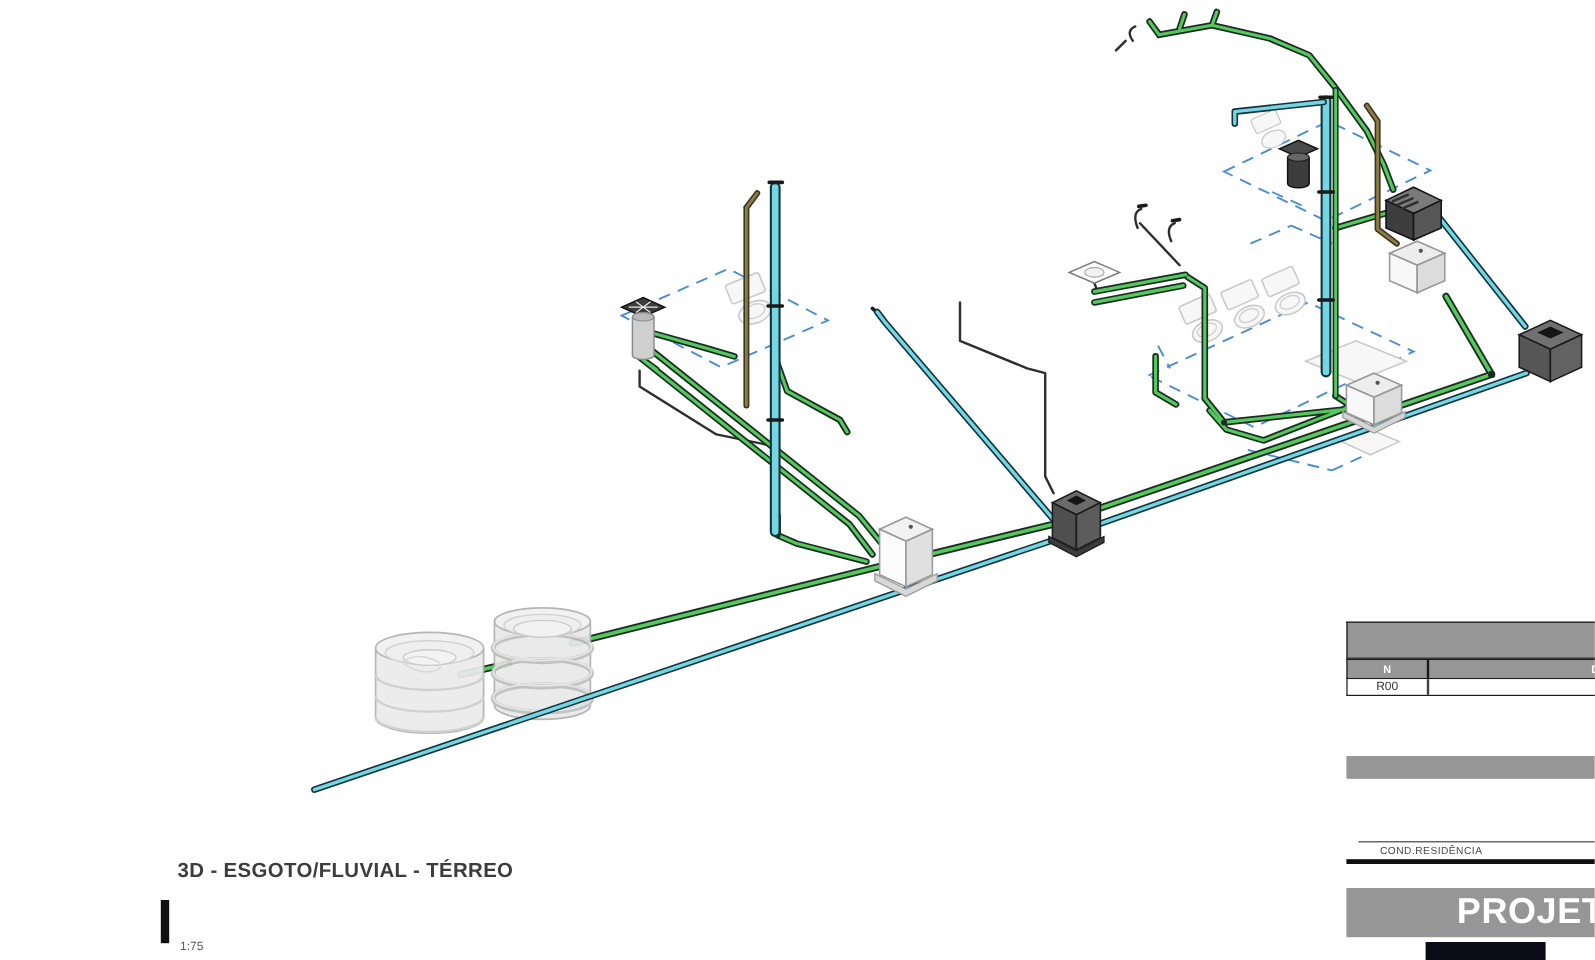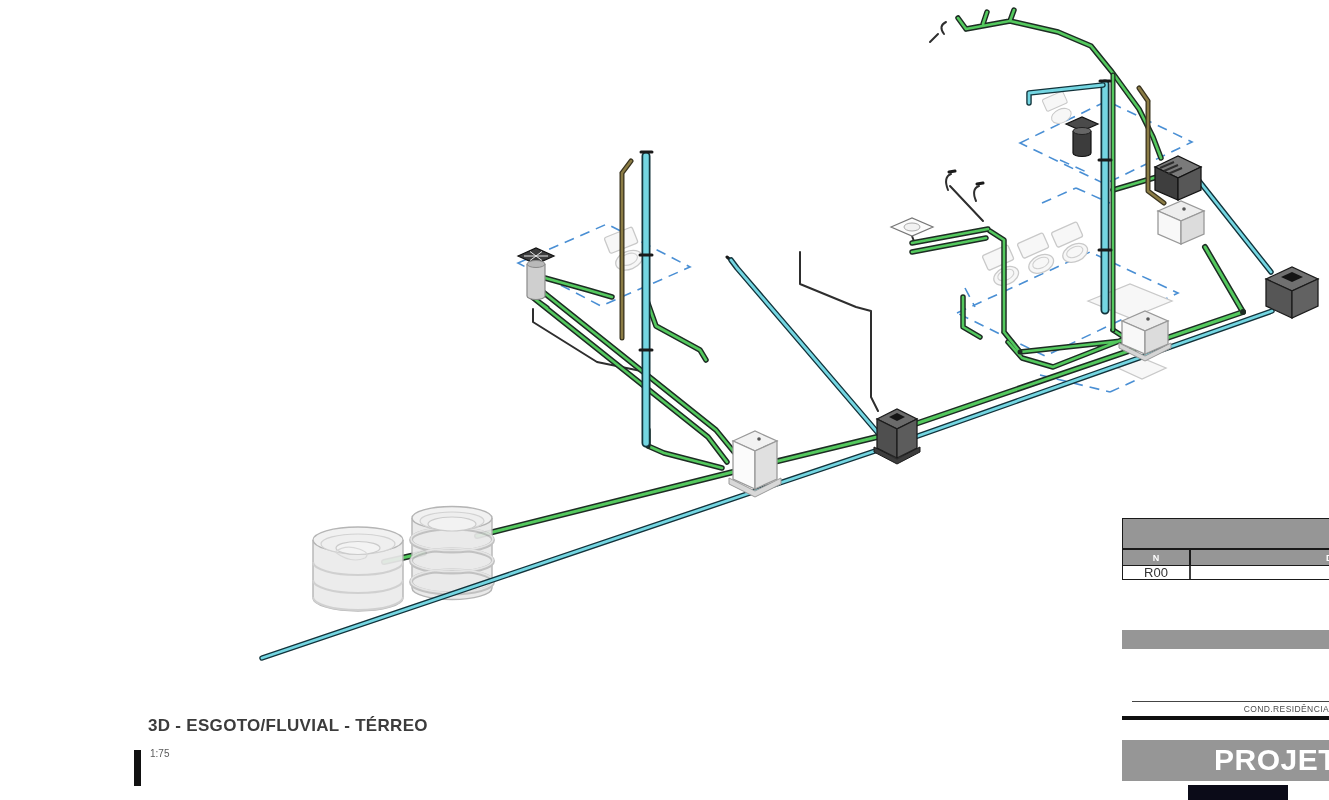--- a/index.html
+++ b/index.html
@@ -17,34 +17,34 @@
   .pvu{fill:none;stroke:#3a3420;stroke-linecap:round;stroke-linejoin:round;}
   .pvo{fill:none;stroke:var(--pipe_olive);stroke-linecap:round;stroke-linejoin:round;}
   .thin{fill:none;stroke:#2e2e2e;stroke-width:2;stroke-linecap:round;stroke-linejoin:round;}
   .cap{fill:none;stroke:#1a1a1a;stroke-width:3;stroke-linecap:round;}
   .dash{fill:none;stroke:var(--dash_blue);stroke-width:1.6;stroke-dasharray:10 7;stroke-linecap:butt;}
   .fixt{fill:#f7f7f7;stroke:#c9c9c9;stroke-width:1.3;}
   .fixtl{fill:none;stroke:#cfcfcf;stroke-width:1.1;}
   
   .vp-bar{left:134px;top:750px;width:7px;height:36px;background:#111;}
   .vp-title{left:148px;top:716px;font-size:17px;font-weight:bold;color:#3c3c3c;letter-spacing:.3px;white-space:nowrap;}
-  .vp-scale{left:150px;top:748px;font-size:10px;color:#5a5a5a;}
+  .vp-scale{left:150px;top:784px;font-size:10px;color:#5a5a5a;}
   
   .gray-band{background:var(--band_gray);}
   .rev-title{left:1122px;top:518px;width:240px;height:31px;border:1.5px solid #1a1a1a;border-right:none;box-sizing:border-box;
              color:#fff;font-size:11px;display:flex;align-items:center;justify-content:flex-end;padding-right:4px;}
   .rev-head{left:1122px;top:549px;width:240px;height:17px;border:1.5px solid #1a1a1a;border-right:none;box-sizing:border-box;display:flex;}
   .rev-head .c1{width:66px;border-right:2px solid #1a1a1a;color:#fff;font-size:9px;font-weight:bold;display:flex;align-items:center;justify-content:center;}
   .rev-head .c2{flex:1;color:#fff;font-size:9px;font-weight:bold;display:flex;align-items:center;justify-content:flex-end;padding-right:2px;}
   .rev-row{left:1122px;top:566px;width:240px;height:14px;border:1.5px solid #1a1a1a;border-top:none;border-right:none;box-sizing:border-box;display:flex;background:#fff;}
-  .rev-row .c1{width:66px;border-right:2px solid #404040;color:#333;font-size:13px;display:flex;align-items:center;justify-content:center;}
+  .rev-row .c1{width:66px;border-right:2px solid #404040;color:#333;font-size:10px;display:flex;align-items:center;justify-content:center;}
   .rev-row .c2{flex:1;}
   .blk2-band{left:1122px;top:630px;width:207px;height:19px;}
   .blk2-line{left:1132px;top:701px;width:197px;height:1px;background:#444;}
-  .blk2-text{left:1150px;top:704px;width:179px;text-align:right;font-size:8.5px;color:#4a4a4a;letter-spacing:.4px;white-space:nowrap;}
+  .blk2-text{left:1150px;top:704px;width:179px;text-align:left;font-size:8.5px;color:#4a4a4a;letter-spacing:.4px;white-space:nowrap;}
   .blk2-foot{left:1122px;top:716px;width:207px;height:4px;background:#101010;}
   .proj-band{left:1122px;top:740px;width:207px;height:41px;display:flex;align-items:center;overflow:hidden;}
   .proj-text{position:absolute;left:92px;top:3px;color:#fff;font-size:30px;font-weight:bold;letter-spacing:.5px;white-space:nowrap;}
   .navy-rect{left:1188px;top:785px;width:100px;height:15px;background:var(--navy);}
 </style>
 </head>
 <body>
 
 <svg class="abs" style="left:0;top:0" width="1329" height="800" viewBox="0 0 1329 800">
 

